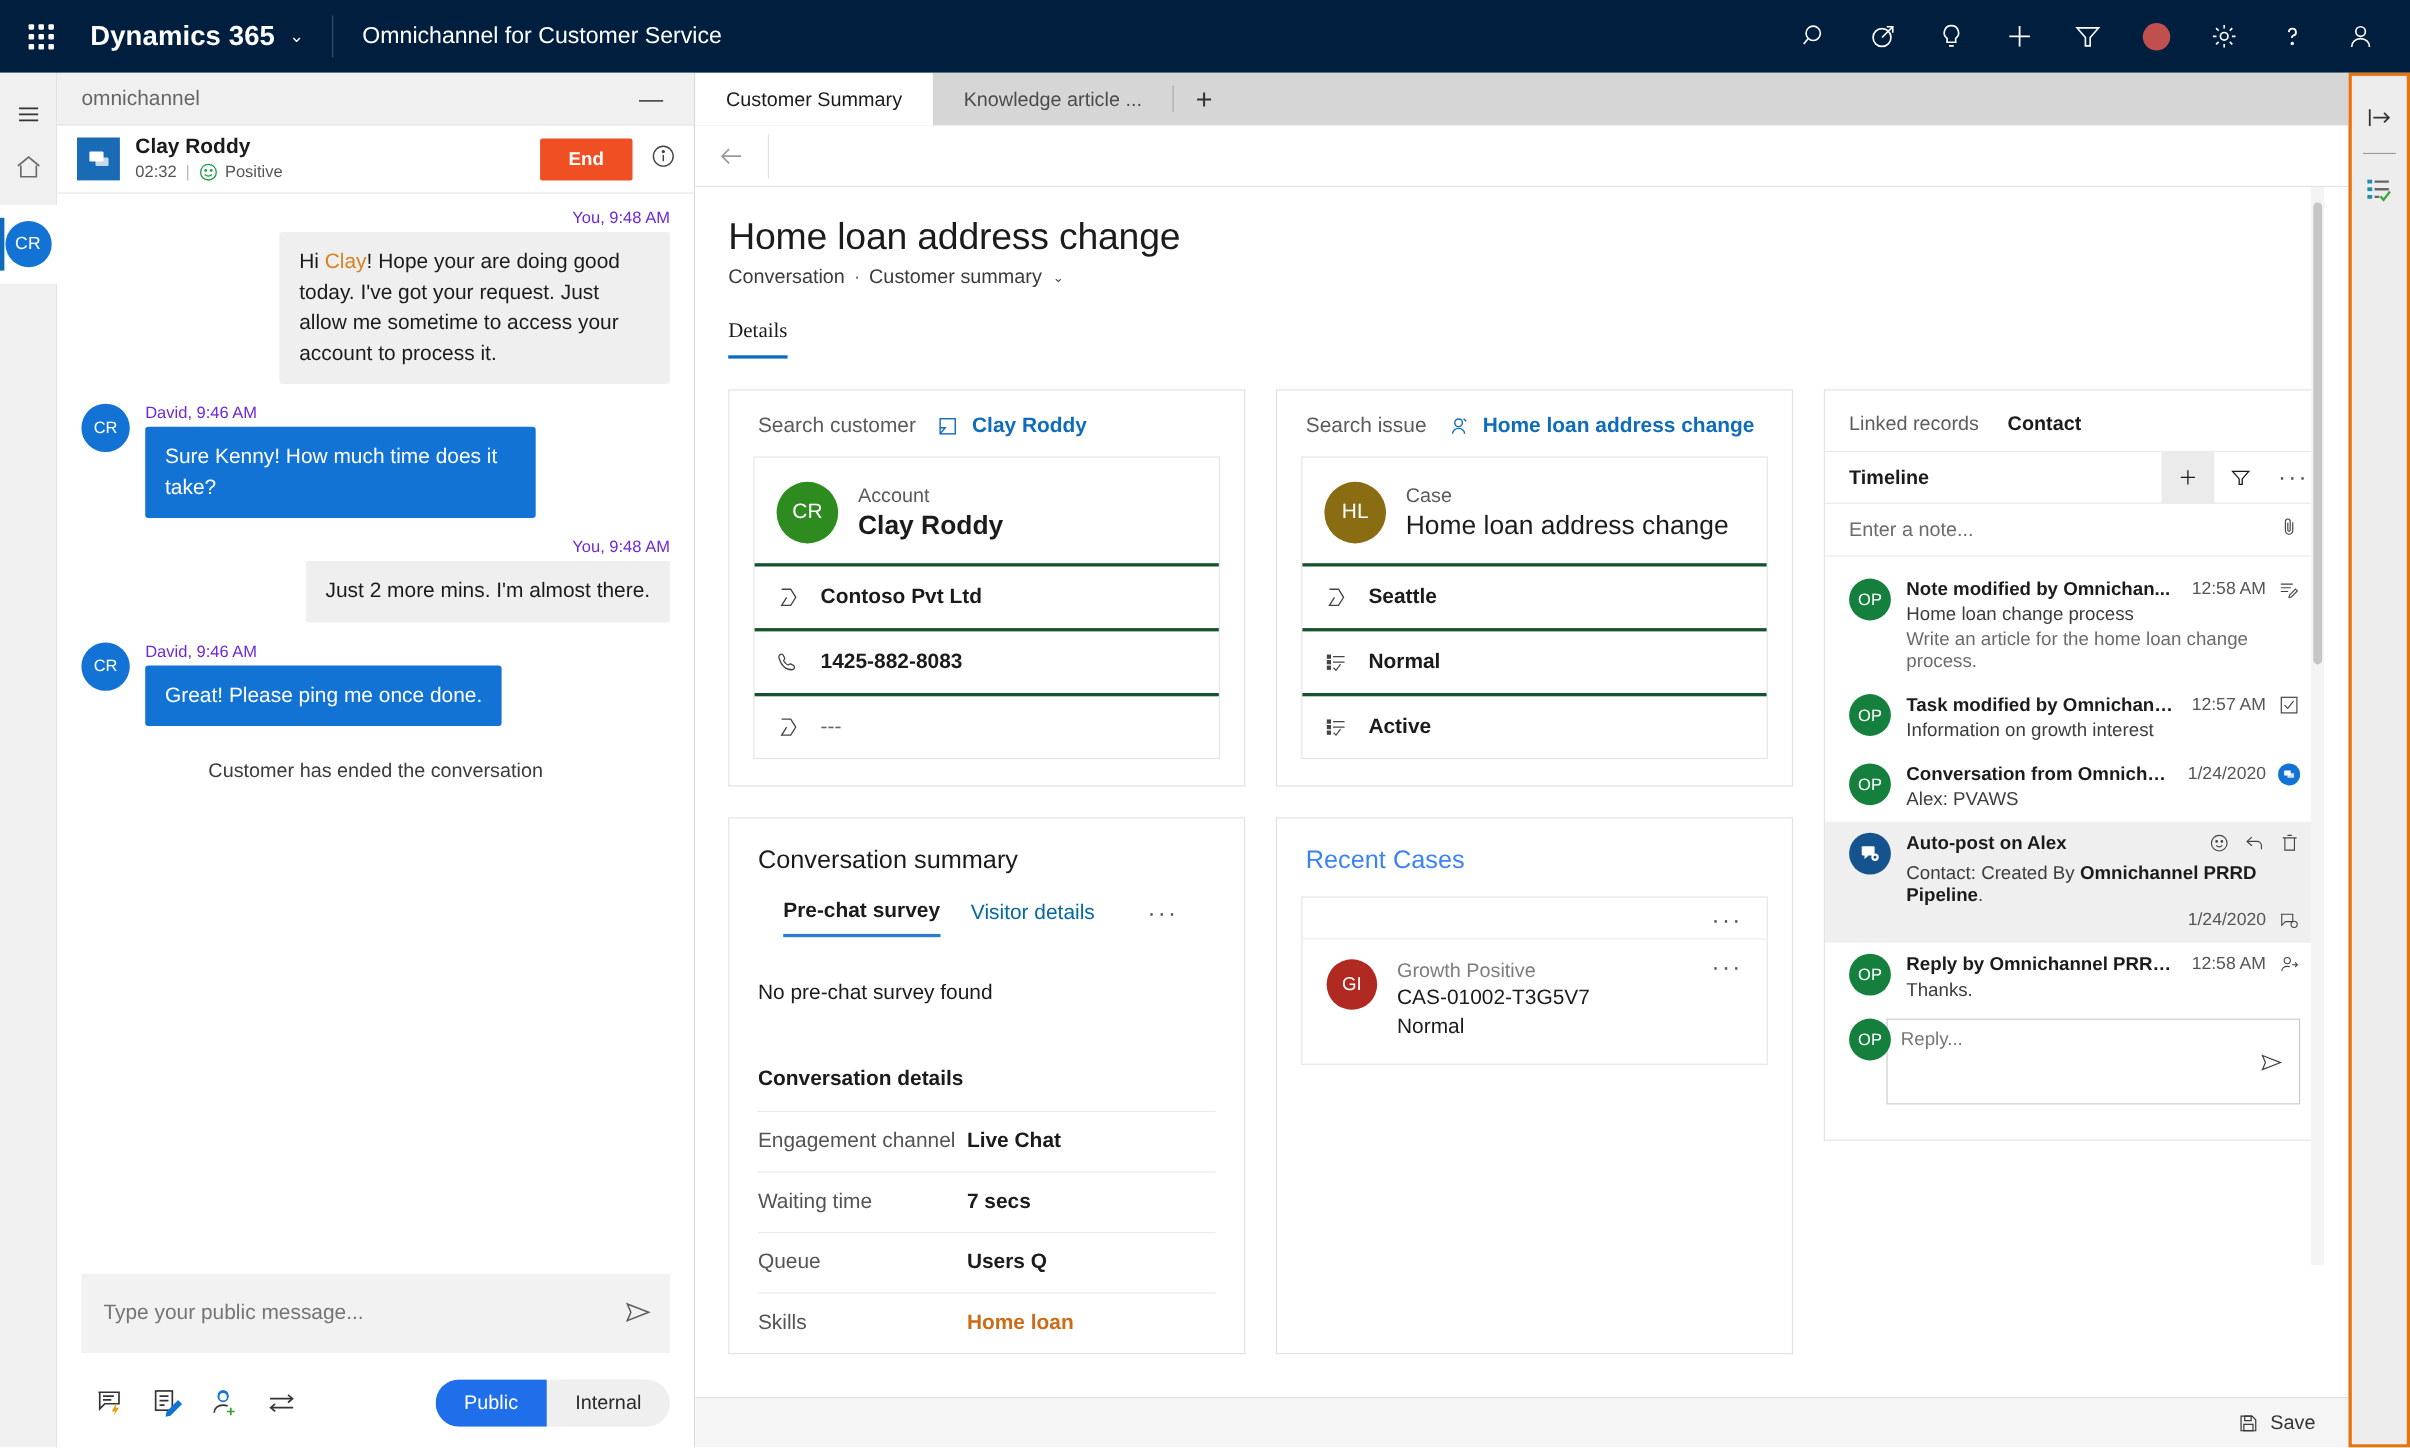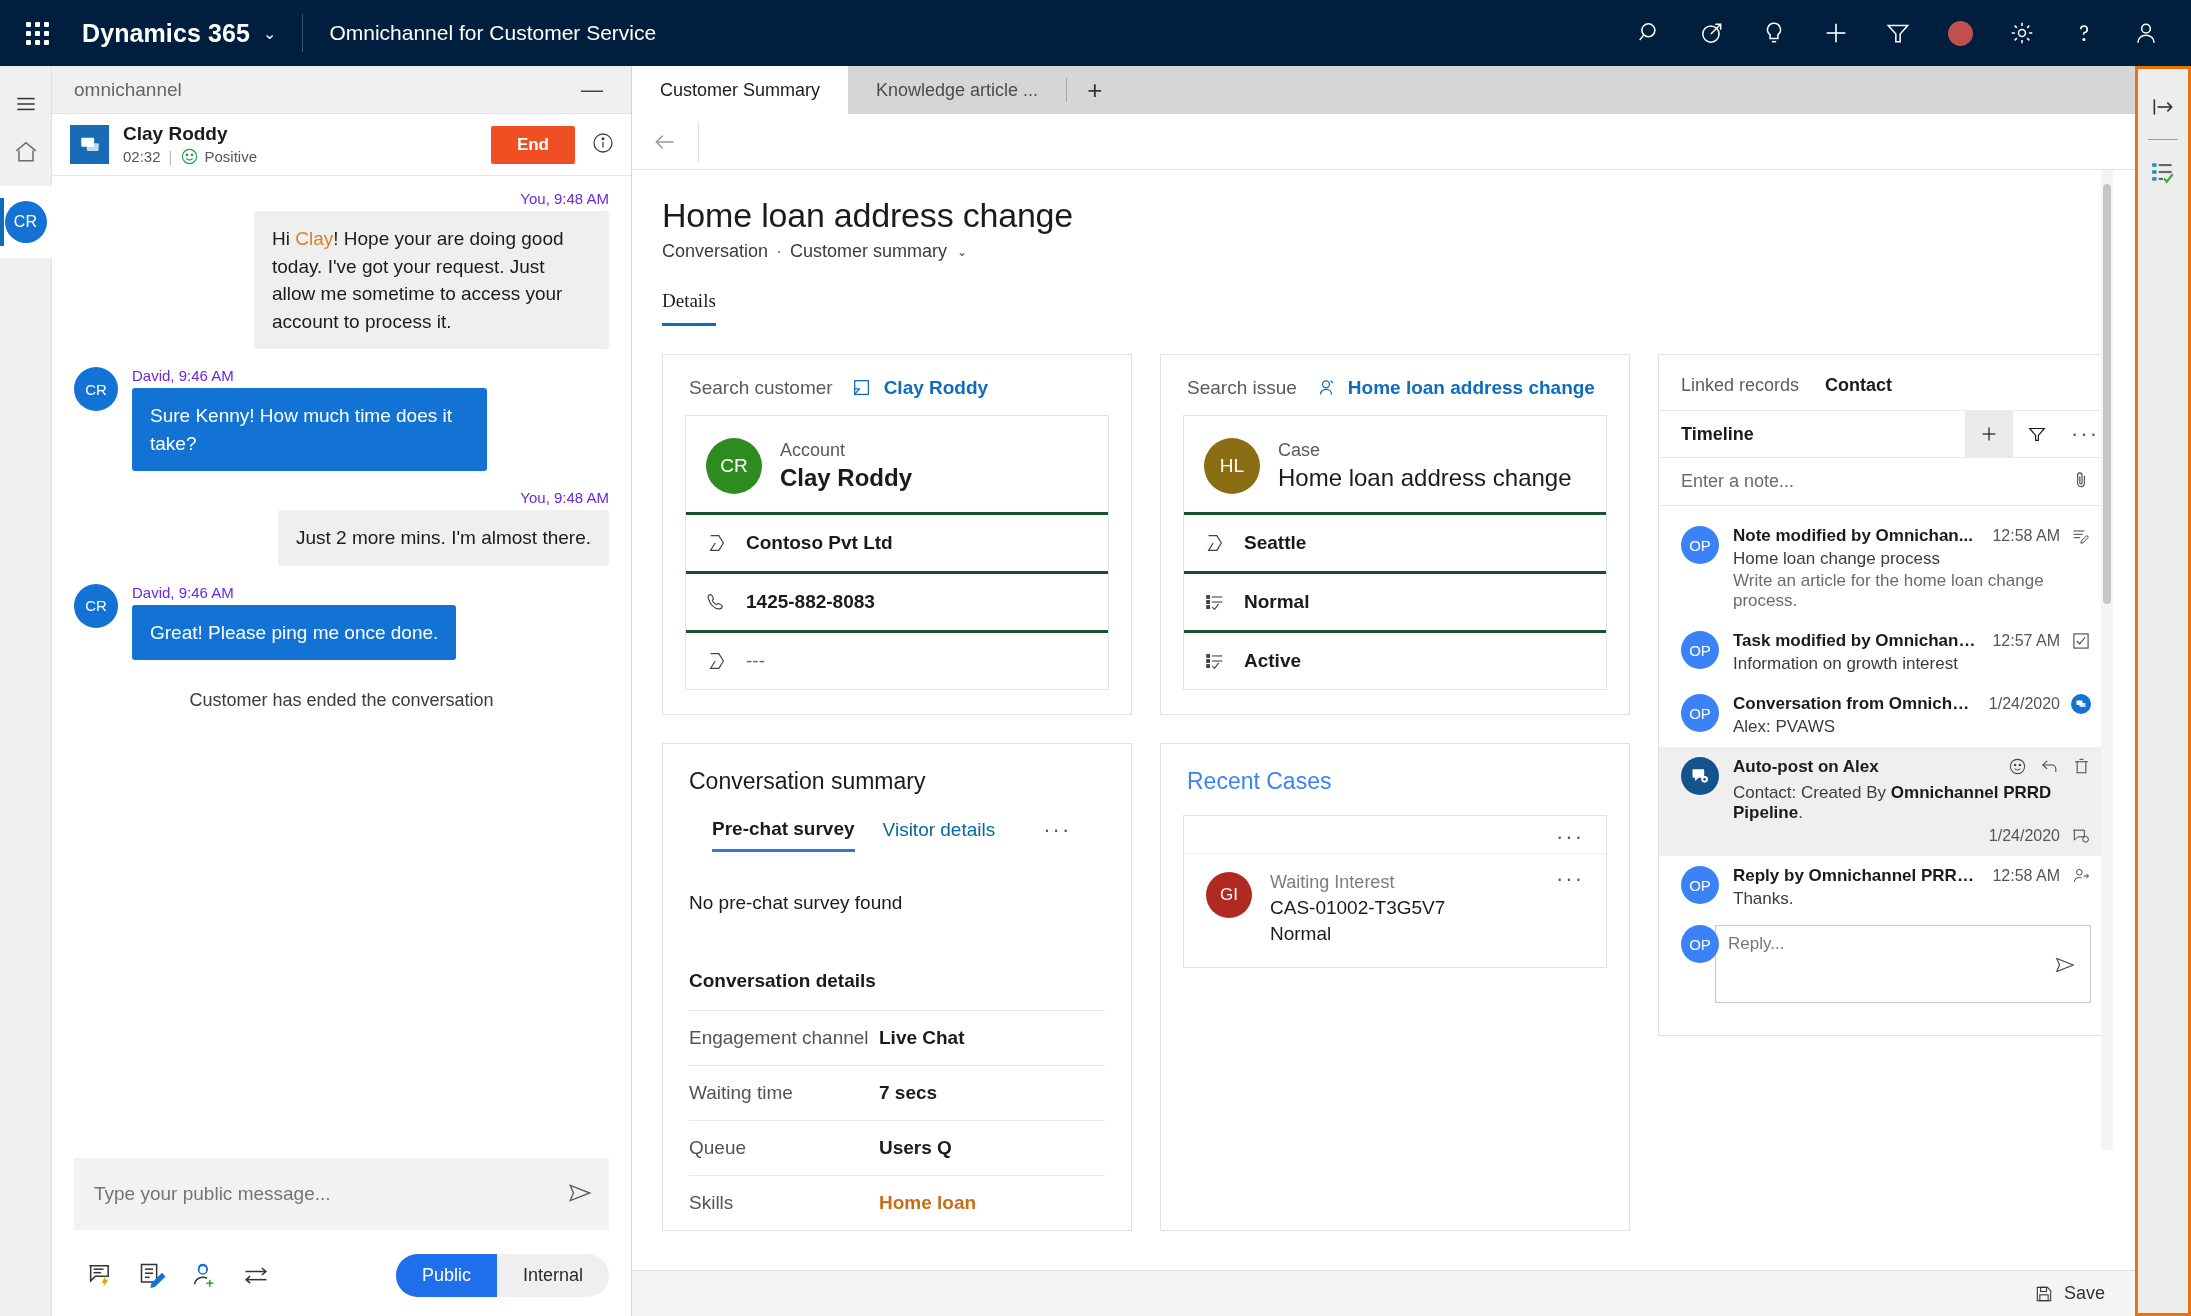--- a/index.html
+++ b/index.html
@@ -205,21 +205,21 @@
   .tl-act.hl { background: #ebebeb; }
   .tl-note { display: flex; align-items: center; height: 48px; padding: 0 18px 0 22px;
     border-bottom: 1px solid #e8e8e8; }
   .tl-note-p { font-size: 18px; color: #6b6b6b; }
   .tl-clip { margin-left: auto; cursor: pointer; }
   .tl-list { padding: 10px 0 16px 0; }
   .tl-item { display: flex; padding: 10px 18px 10px 22px; position: relative; }
   .tl-item.sel { background: #efefef; }
   .tl-ava { width: 38px; height: 38px; border-radius: 50%; color: #fff; font-size: 15px;
     display: flex; align-items: center; justify-content: center; flex: 0 0 38px;
-    background: #3b82f6; }
+    background: #15803d; }
   .tl-ava.blue { background: #15538f; }
   .tl-body { margin-left: 14px; flex: 1; min-width: 0; }
   .tl-r1 { display: flex; align-items: flex-start; }
   .tl-t { font-size: 17px; font-weight: bold; color: #1b1b1b; white-space: nowrap;
     overflow: hidden; text-overflow: ellipsis; }
   .tl-right { margin-left: auto; display: flex; align-items: center;
     padding-left: 12px; flex: 0 0 auto; }
   .tl-time { font-size: 16px; color: #555; }
   .tl-ic { margin-left: 11px; display: flex; align-items: center; cursor: pointer; }
   .tl-s1 { font-size: 17px; color: #3c3c3c; margin-top: 3px; }
@@ -648,21 +648,21 @@
 
             <div class="card rc-card">
               <div class="rc-ttl">Recent Cases</div>
               <div class="rc-inner">
                 <div class="rc-top">
                   <span class="dots">···</span>
                 </div>
                 <div class="rc-item">
                   <div class="rc-ava">GI</div>
                   <div class="rc-txt">
-                    <div class="rc-t1">Waiting Interest</div>
+                    <div class="rc-t1">Growth Positive</div>
                     <div class="rc-t2">CAS-01002-T3G5V7</div>
                     <div class="rc-t3">Normal</div>
                   </div>
                   <span class="dots">···</span>
                 </div>
               </div>
             </div>
           </div>
         </div>
 

